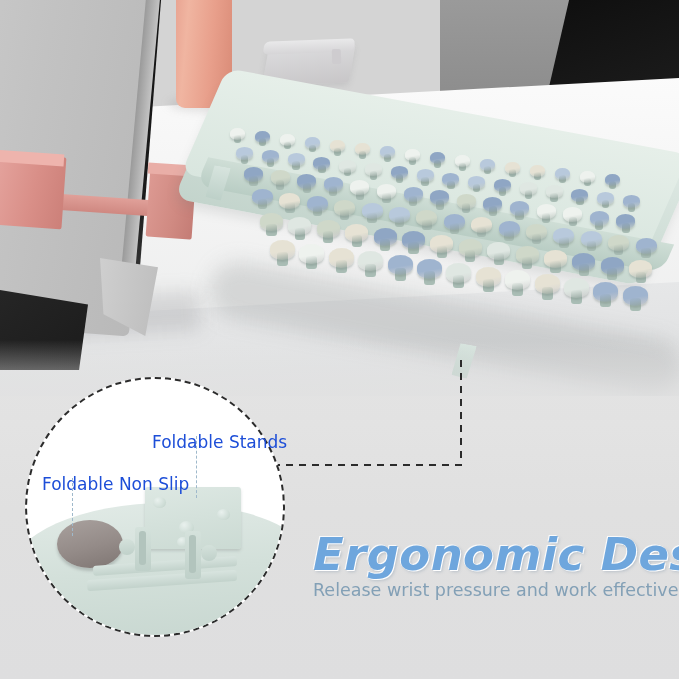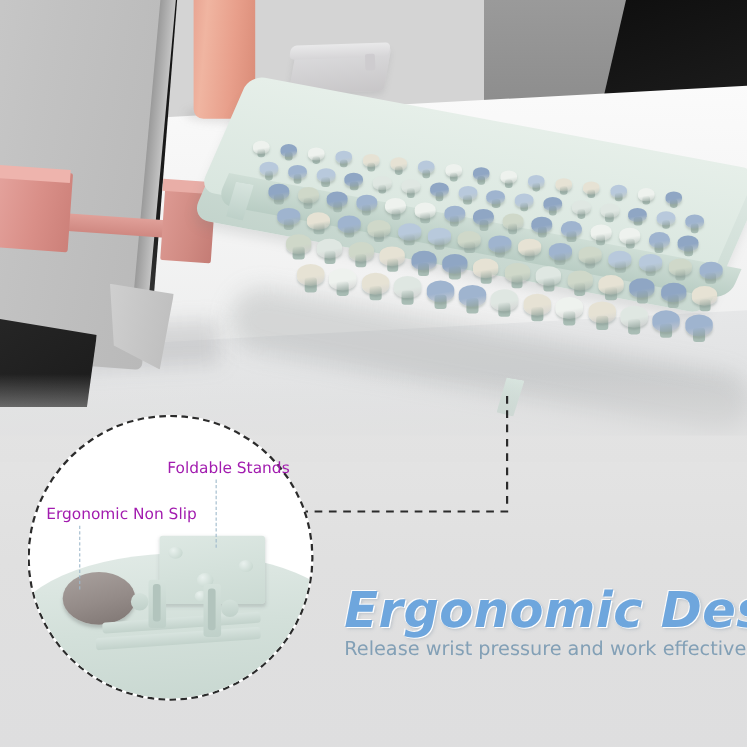--- a/index.html
+++ b/index.html
@@ -339,24 +339,25 @@
   }
   .mag-rail {
     position: absolute;
     background: linear-gradient(180deg, #d8e4df 0%, #c2d2cb 100%);
     border-radius: 3px;
   }
 
   
   .callout {
     position: absolute;
-    color: #a21caf;
-    font-size: 14px;
+    color: #1d4ed8;
+    font-size: 17px;
     font-family: "DejaVu Sans", sans-serif;
     white-space: nowrap;
+    margin-top: 14px;
   }
   .leader {
     position: absolute;
     border-left: 1.5px dashed #9fb9cb;
   }
 
   
   .connector {
     position: absolute;
     left: 0; top: 0;
@@ -643,19 +644,19 @@
     <div class="mag-hinge" style="left:112px; top:152px; width:7px;  height:34px; background:#b2c4bd;"></div>
     <div class="mag-hinge" style="left:158px; top:152px; width:16px; height:48px;"></div>
     <div class="mag-hinge" style="left:162px; top:156px; width:7px;  height:38px; background:#b2c4bd;"></div>
     <div class="mag-hinge" style="left:92px;  top:160px; width:16px; height:16px; border-radius:50%;"></div>
     <div class="mag-hinge" style="left:174px; top:166px; width:16px; height:16px; border-radius:50%;"></div>
   </div>
 
   <div class="callout" style="left:152px; top:418px;">Foldable Stands</div>
   <div class="leader" style="left:196px; top:436px; height:62px;"></div>
 
-  <div class="callout" style="left:42px; top:460px;">Ergonomic Non Slip</div>
+  <div class="callout" style="left:42px; top:460px;">Foldable Non Slip</div>
   <div class="leader" style="left:72px; top:478px; height:58px;"></div>
 
   <div class="headline">Ergonomic Design</div>
   <div class="subhead">Release wrist pressure and work effectively</div>
 
 </div>
 
 </body></html>

